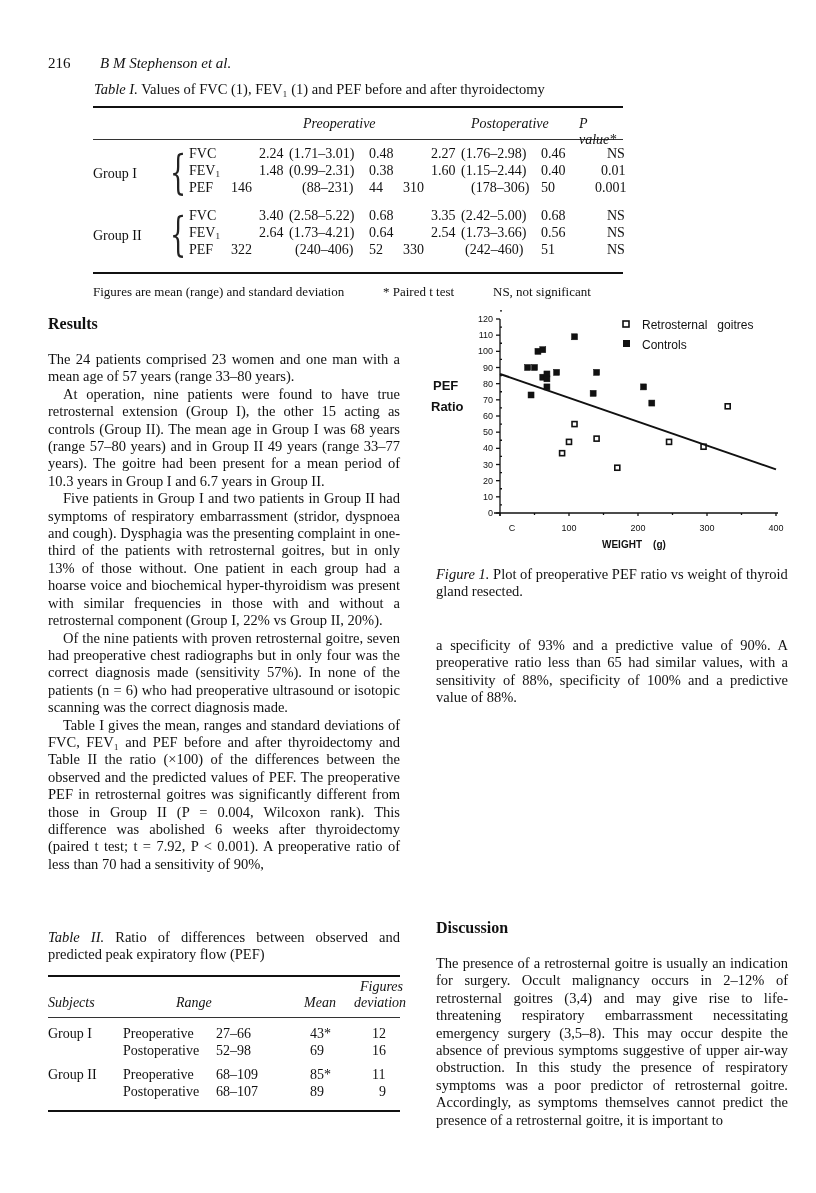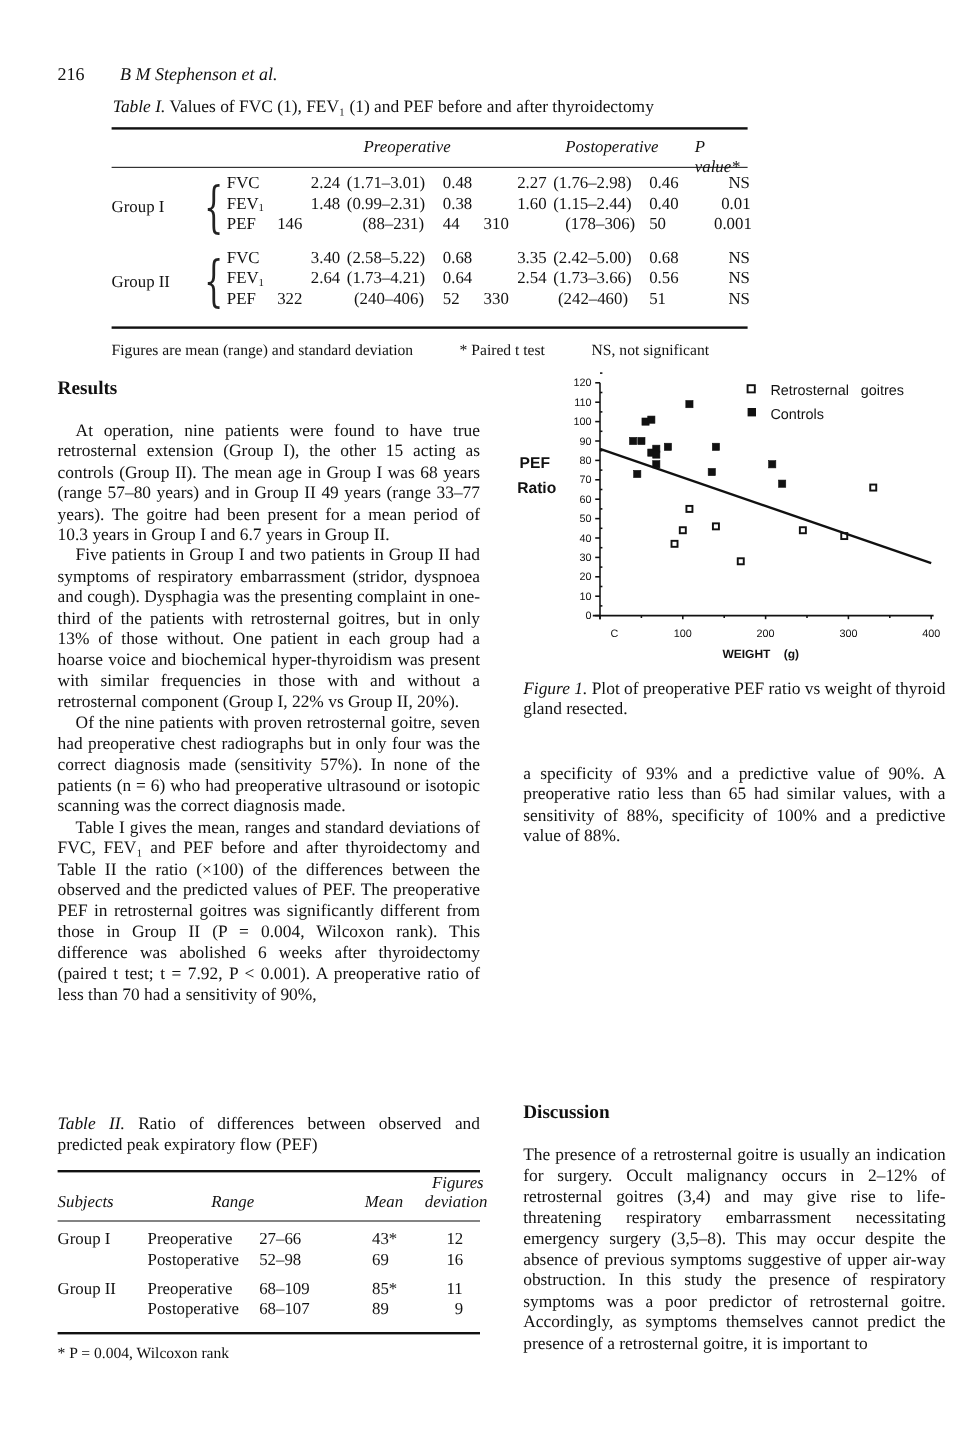--- a/index.html
+++ b/index.html
@@ -141,20 +141,21 @@
   <div class="rule-thick" style="margin-top:6px"></div>
   <div class="foot">
     <span style="left:0">Figures are mean (range) and standard deviation</span>
     <span style="left:290px">* Paired t test</span>
     <span style="left:400px">NS, not significant</span>
   </div>
 </div>
 
 <div class="abs left h2" style="top:315px">Results</div>
 <div class="abs col left" style="top:351px">
+  <p class="noind">The 24 patients comprised 23 women and one man with a mean age of 57 years (range 33–80 years).</p>
   <p>At operation, nine patients were found to have true retrosternal extension (Group I), the other 15 acting as controls (Group II). The mean age in Group I was 68 years (range 57–80 years) and in Group II 49 years (range 33–77 years). The goitre had been present for a mean period of 10.3 years in Group I and 6.7 years in Group II.</p>
   <p>Five patients in Group I and two patients in Group II had symptoms of respiratory embarrassment (stridor, dyspnoea and cough). Dysphagia was the presenting complaint in one-third of the patients with retrosternal goitres, but in only 13% of those without. One patient in each group had a hoarse voice and biochemical hyper-thyroidism was present with similar frequencies in those with and without a retrosternal component (Group I, 22% vs Group II, 20%).</p>
   <p>Of the nine patients with proven retrosternal goitre, seven had preoperative chest radiographs but in only four was the correct diagnosis made (sensitivity 57%). In none of the patients (n = 6) who had preoperative ultrasound or isotopic scanning was the correct diagnosis made.</p>
   <p>Table I gives the mean, ranges and standard deviations of FVC, FEV₁ and PEF before and after thyroidectomy and Table II the ratio (×100) of the differences between the observed and the predicted values of PEF. The preoperative PEF in retrosternal goitres was significantly different from those in Group II (P = 0.004, Wilcoxon rank). This difference was abolished 6 weeks after thyroidectomy (paired t test; t = 7.92, P &lt; 0.001). A preoperative ratio of less than 70 had a sensitivity of 90%,</p>
 </div>
 
 <div class="abs fig">
   <svg id="plot" width="380" height="250" viewBox="0 0 380 250">
     <g id="axes" stroke="#111" stroke-width="1.3" fill="none">
         <line x1="75" y1="14" x2="75" y2="211"></line>
@@ -293,19 +294,18 @@
     <span style="left:262px">85*</span>
     <span style="left:324px">11</span>
   </div>
   <div class="row">
     <span style="left:75px">Postoperative</span>
     <span style="left:168px">68–107</span>
     <span style="left:262px">89</span>
     <span style="left:331px">9</span>
   </div>
   <div class="rule-thick" style="margin-top:9px"></div>
-  <div class="note">* P = 0.004, Wilcoxon rank</div>
 </div>
 
 <div class="abs right h2" style="top:919px">Discussion</div>
 <div class="abs col right" style="top:955px">
   <p class="noind">The presence of a retrosternal goitre is usually an indication for surgery. Occult malignancy occurs in 2–12% of retrosternal goitres (3,4) and may give rise to life-threatening respiratory embarrassment necessitating emergency surgery (3,5–8). This may occur despite the absence of previous symptoms suggestive of upper air-way obstruction. In this study the presence of respiratory symptoms was a poor predictor of retrosternal goitre. Accordingly, as symptoms themselves cannot predict the presence of a retrosternal goitre, it is important to</p>
 </div>
 
 </body></html>

